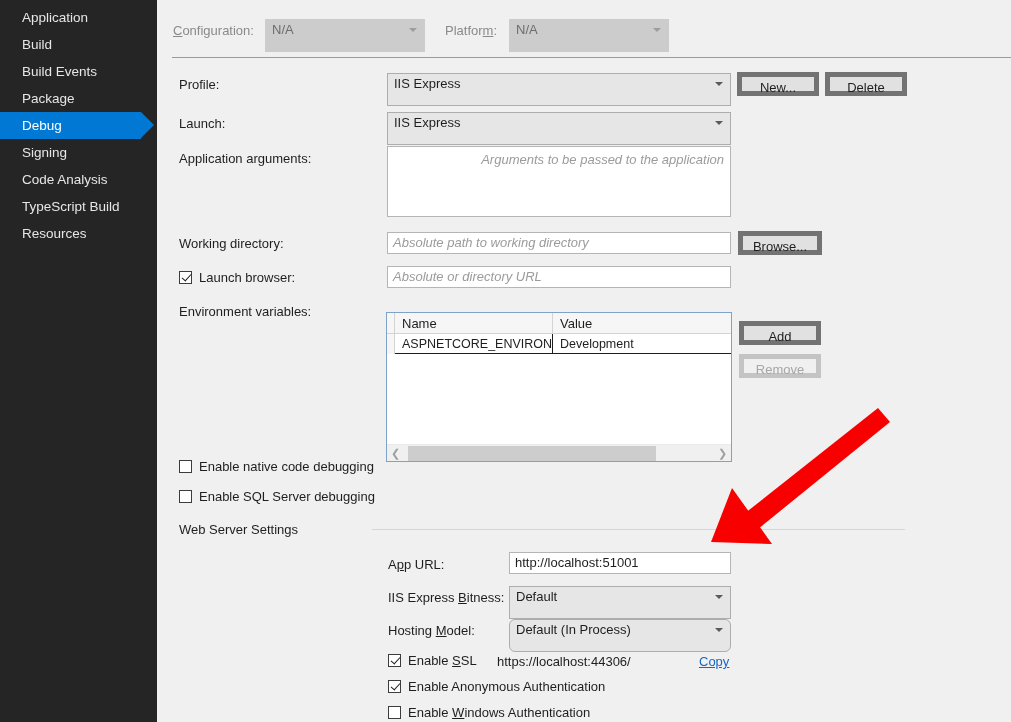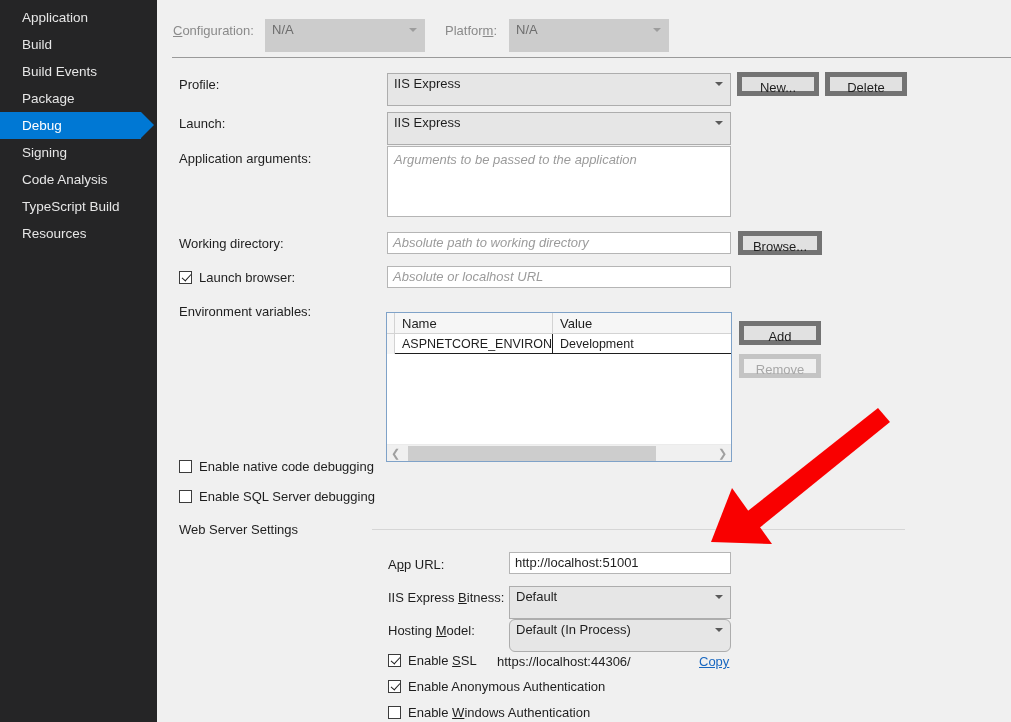--- a/index.html
+++ b/index.html
@@ -127,20 +127,21 @@
 
   .tarea {
     position: absolute;
     background: #ffffff;
     border: 1px solid #b5b5b5;
     font-size: 13px;
     padding: 5px 6px;
     color: #9b9b9b;
     font-style: italic;
     cursor: text;
+    text-align: right;
   }
 
   
   .btn {
     position: absolute;
     background: #e1e1e1;
     border: 5px solid #737373;
     height: 24px;
     font-size: 13px;
     color: #1e1e1e;
@@ -360,21 +361,21 @@
     <div class="lbl" style="left:22px; top:236px;">Working directory:</div>
     <div class="tinput ph" style="left:230px; top:232px; width:344px;">
       <span>Absolute path to working directory</span>
     </div>
     <div class="btn" style="left:581px; top:231px; width:84px;">Browse...</div>
 
     <div class="cbrow" style="left:22px; top:270px;">
       <span class="cbox checked"></span><span>Launch browser:</span>
     </div>
     <div class="tinput ph" style="left:230px; top:266px; width:344px;">
-      <span>Absolute or localhost URL</span>
+      <span>Absolute or directory URL</span>
     </div>
 
     <div class="lbl" style="left:22px; top:304px;">Environment variables:</div>
     <div id="envgrid" style="left:229px; top:312px; width:346px; height:150px;">
       <div class="grid-head">
         <div class="gcell" style="left:8px; width:157px;">Name</div>
         <div class="divv" style="left:7px;"></div>
         <div class="divv" style="left:165px;"></div>
         <div class="gcell" style="left:166px; width:178px;">Value</div>
       </div>

